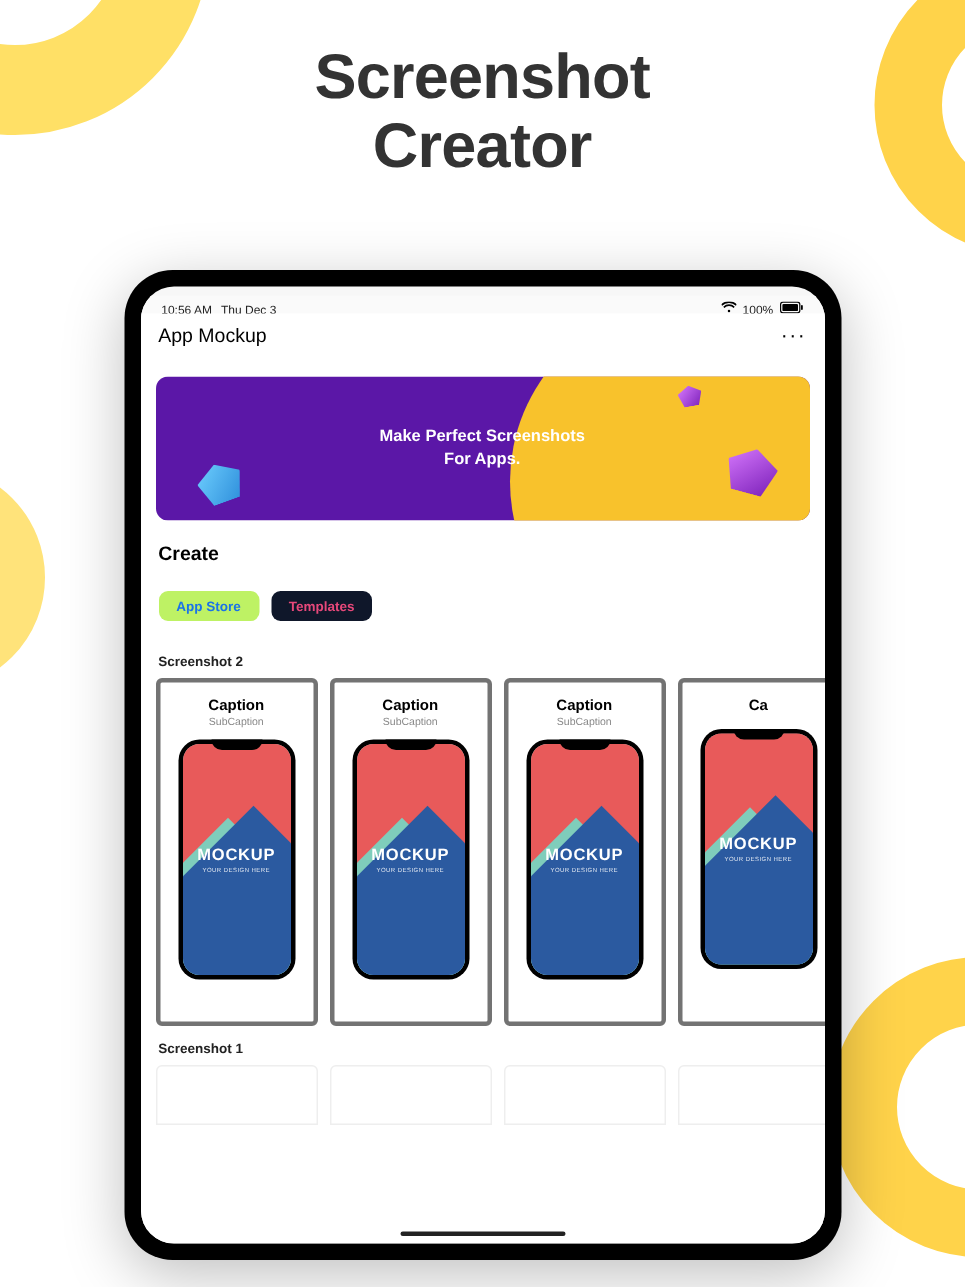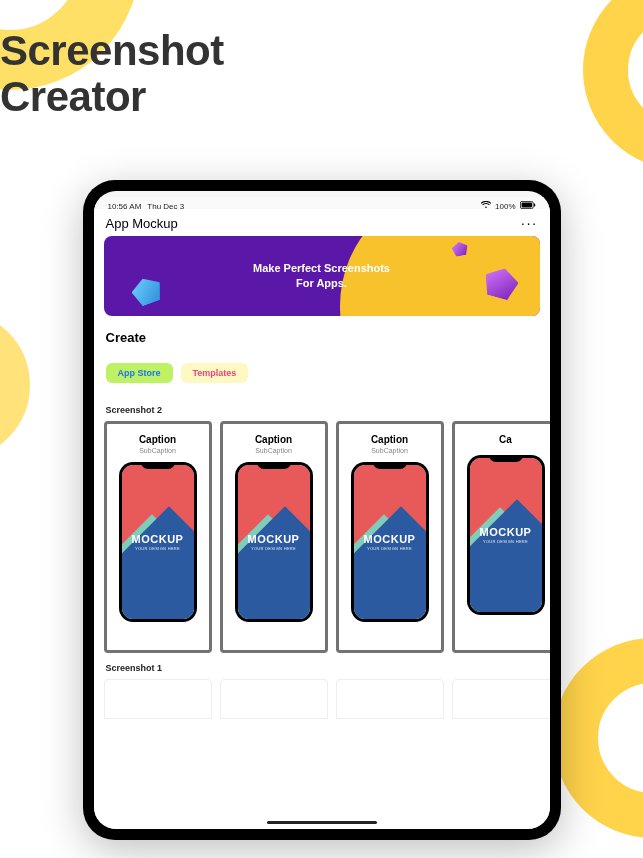--- a/index.html
+++ b/index.html
@@ -5,49 +5,49 @@
   * { box-sizing: border-box; margin: 0; padding: 0; }
   html, body { width: 643px; height: 858px; overflow: hidden; font-family: -apple-system, "Helvetica Neue", Arial, sans-serif; background: #fff; }
 
   
   .ring { position: absolute; border-radius: 50%; }
   .ring.yellow-tl { width: 260px; height: 260px; border: 60px solid #ffe066; top: -170px; left: -120px; }
   .ring.orange-tr { width: 200px; height: 200px; border: 45px solid #ffd34a; top: -30px; right: -140px; }
   .ring.yellow-mid { width: 150px; height: 150px; border: 35px solid #ffe37a; top: 310px; left: -120px; }
   .ring.orange-br { width: 200px; height: 200px; border: 45px solid #ffd34a; bottom: 20px; right: -110px; }
 
-  .page-title { position: absolute; top: 28px; left: 0; right: 0; font-size: 42px; font-weight: 800; color: #333; line-height: 1.1; letter-spacing: -0.5px; }
+  .page-title { position: absolute; top: 28px; left: 0; right: 0; text-align: center; font-size: 42px; font-weight: 800; color: #333; line-height: 1.1; letter-spacing: -0.5px; }
 
   
   .device { position: absolute; top: 180px; left: 50%; transform: translateX(-50%); width: 478px; height: 660px; background: #000; border-radius: 32px; padding: 11px; box-shadow: 0 10px 40px rgba(0,0,0,0.25); }
   .screen { width: 100%; height: 100%; background: #f7f7f7; border-radius: 22px; overflow: hidden; position: relative; }
 
   .statusbar { position: absolute; top: 6px; left: 0; right: 0; height: 18px; background: #fafafa; display: flex; align-items: center; justify-content: space-between; padding: 0 14px; font-size: 8px; color: #222; font-weight: 500; }
   .statusbar .sb-left { display: flex; gap: 6px; }
   .statusbar .sb-right { display: flex; gap: 4px; align-items: center; }
 
   .content { position: absolute; top: 18px; bottom: 0; left: 0; right: 0; background: #fff; overflow: hidden; }
 
   .nav { display: flex; align-items: center; justify-content: space-between; padding: 6px 12px 4px; }
   .nav-title { font-size: 13px; font-weight: 400; }
   .nav-more { font-size: 14px; letter-spacing: 1px; cursor: pointer; }
 
-  .hero { margin: 1px 10px 10px; height: 80px; border-radius: 8px; overflow: hidden; position: relative; }
+  .hero { margin: 16px 10px 10px; height: 96px; border-radius: 8px; overflow: hidden; position: relative; }
   .hero-left { position: absolute; inset: 0; background: #5b17a7; }
   .hero-circle { position: absolute; width: 240px; height: 240px; border-radius: 50%; background: #f8c22c; top: -50px; right: -40px; }
   .hero-text { position: absolute; inset: 0; display: flex; flex-direction: column; align-items: center; justify-content: center; color: #fff; font-size: 11px; font-weight: 700; text-align: center; line-height: 1.35; }
   .hero-gem1 { position: absolute; width: 30px; height: 26px; background: linear-gradient(135deg,#6fd0ff,#2b8bd9); left: 28px; bottom: 12px; transform: rotate(-20deg); clip-path: polygon(50% 0,100% 35%,80% 100%,20% 100%,0 35%); }
   .hero-gem2 { position: absolute; width: 34px; height: 30px; background: linear-gradient(135deg,#d97bff,#7a1fb8); right: 22px; bottom: 18px; transform: rotate(15deg); clip-path: polygon(50% 0,100% 35%,80% 100%,20% 100%,0 35%); box-shadow: 4px 6px 8px rgba(0,0,0,0.25); }
   .hero-gem3 { position: absolute; width: 16px; height: 14px; background: linear-gradient(135deg,#d97bff,#7a1fb8); right: 72px; top: 6px; transform: rotate(-10deg); clip-path: polygon(50% 0,100% 35%,80% 100%,20% 100%,0 35%); }
 
   .section-title { font-size: 13px; font-weight: 700; padding: 4px 12px 10px; }
   .chips { display: flex; gap: 8px; padding: 8px 12px 20px; }
   .chip { font-size: 9px; font-weight: 600; padding: 5px 12px; border-radius: 6px; cursor: pointer; }
   .chip.blue { background: #bef264; color: #1a73e8; }
-  .chip.pink { background: #fef9c3; color: #e6487a; }
+  .chip.pink { background: #0f172a; color: #e6487a; }
 
   .apps-title { font-size: 13px; font-weight: 700; padding: 0 12px 2px; }
   .group-title { font-size: 9px; font-weight: 600; padding: 2px 12px 6px; color: #222; }
 
   .cards { display: flex; gap: 8px; padding: 0 10px 8px; overflow: hidden; }
   .card { flex: 0 0 108px; height: 232px; background: #fff; border: 3px solid #737373; border-radius: 4px; display: flex; flex-direction: column; align-items: center; padding-top: 10px; }
   .card .cap { font-size: 10px; font-weight: 700; }
   .card .sub { font-size: 7px; color: #888; margin: 2px 0 8px; }
 
   .phone { width: 78px; height: 160px; background: #000; border-radius: 14px; padding: 3px; position: relative; }

